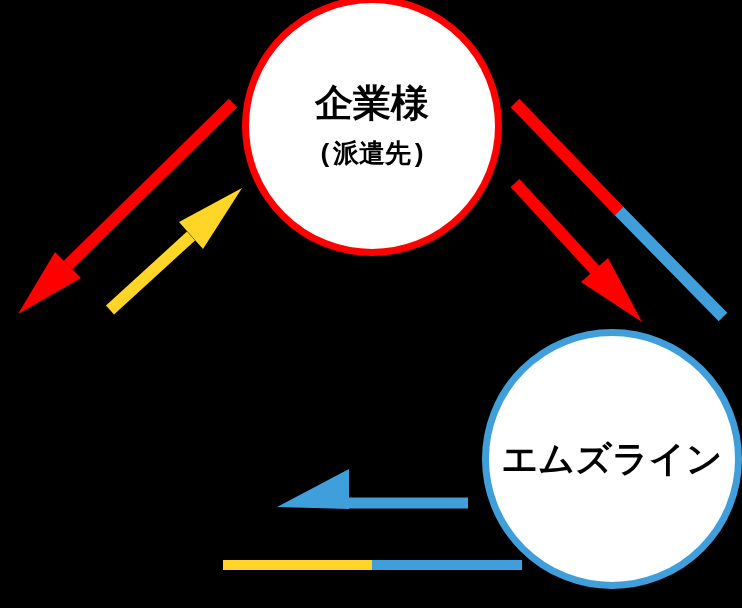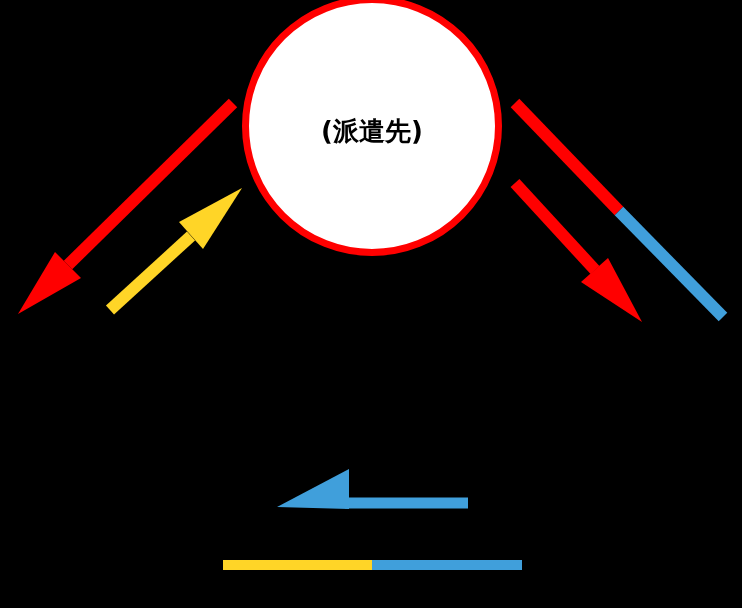--- a/index.html
+++ b/index.html
@@ -39,20 +39,21 @@
     line-height: 1.2;
     white-space: nowrap;
   }
   .node-company .node-label { font-size: 38px; }
   .node-sublabel {
     font-size: 26px;
     font-weight: 600;
     color: #000;
     margin-top: 10px;
     white-space: nowrap;
+    font-family: Liberation Mono, monospace;
   }
 </style>
 </head>
 <body>
 
 <div class="canvas">
 
   <svg class="arrow-layer" viewBox="0 0 742 608" xmlns="http://www.w3.org/2000/svg">
 
     <line x1="233" y1="103" x2="68" y2="265" stroke-width="12" stroke="#FF0000"></line>
@@ -70,18 +71,22 @@
 
     <line x1="345" y1="503" x2="468" y2="503" stroke-width="11" stroke="#409FDB"></line>
     <polygon points="277,507 349,469 349,509" fill="#409FDB"></polygon>
 
     <line x1="223" y1="565" x2="372" y2="565" stroke-width="10" stroke="#FFD527"></line>
 
     <line x1="372" y1="565" x2="522" y2="565" stroke-width="10" stroke="#409FDB"></line>
   </svg>
 
   <div class="node node-company">
+    <div class="node-label">企業様</div>
     <div class="node-sublabel">(派遣先)</div>
   </div>
 
 
+  <div class="node node-agency">
+    <div class="node-label">エムズライン</div>
+  </div>
 
 </div>
 
 </body></html>

